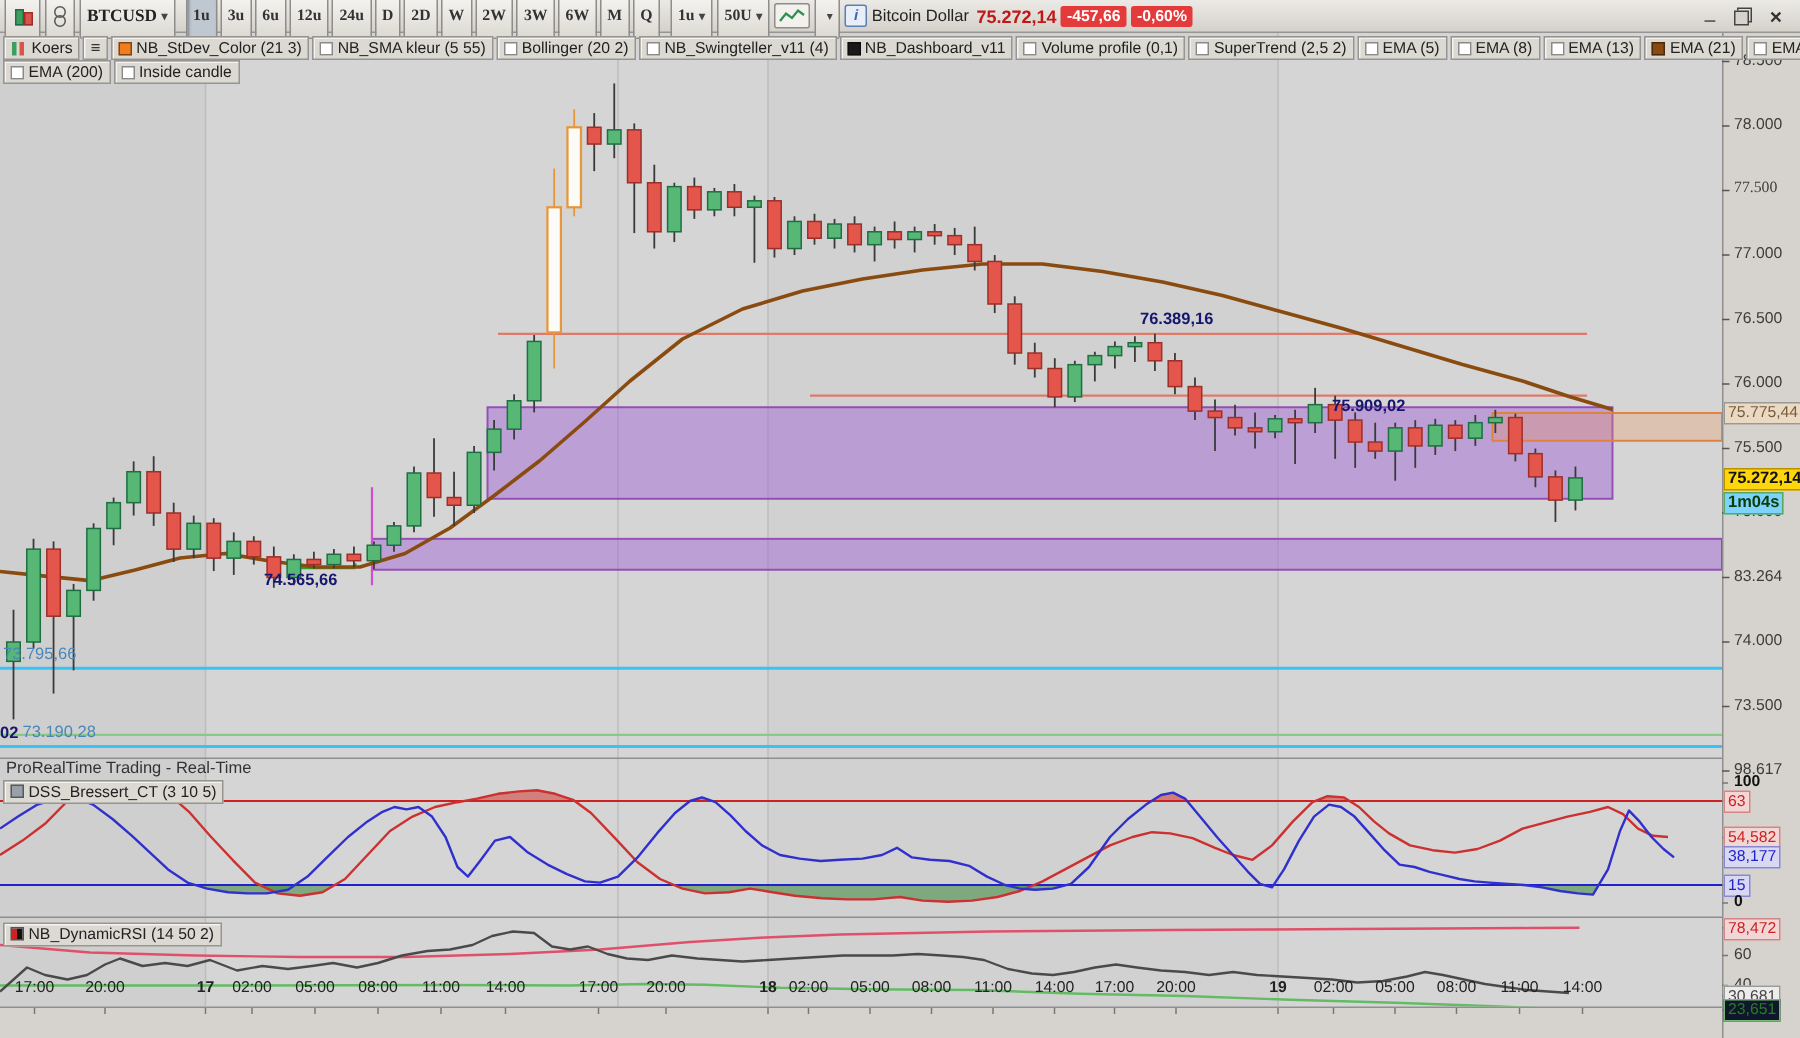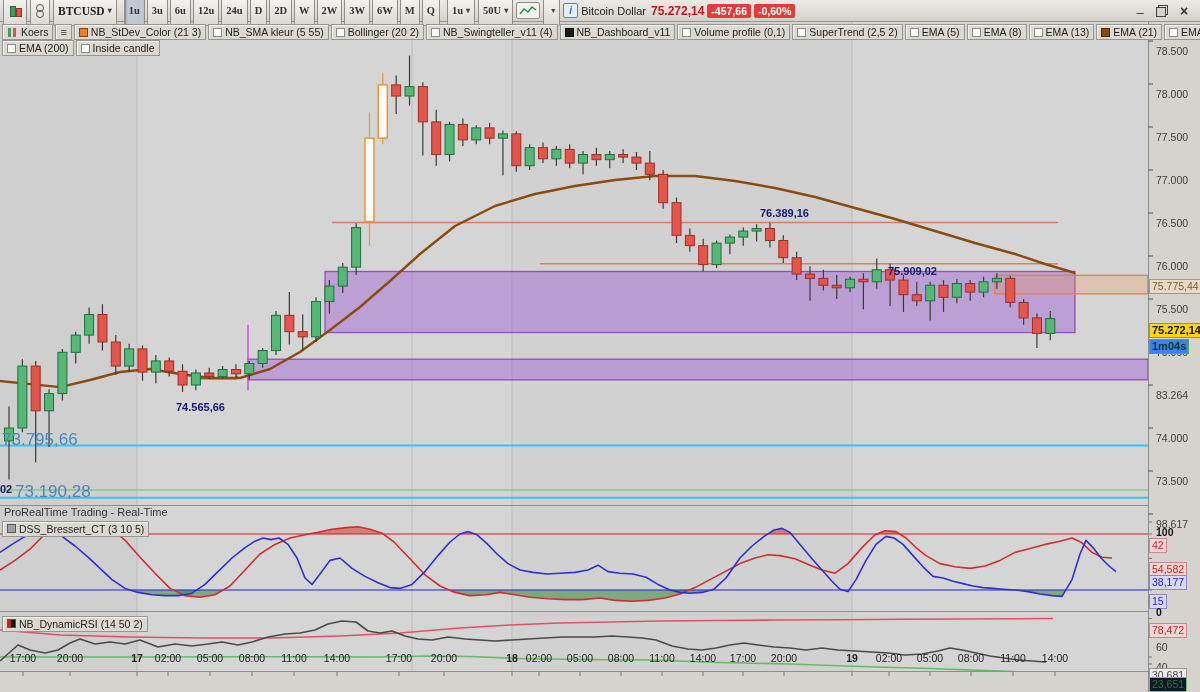--- a/index.html
+++ b/index.html
@@ -43,32 +43,32 @@
   .sw.fill{border:1px solid rgba(0,0,0,.45);}
   .sw.two{background:linear-gradient(90deg,#cc2222 50%,#111 50%);border:1px solid #555;}
   .sw.pair{position:relative;border:none;width:11px;}
   .sw.pair i{position:absolute;width:3px;top:0;height:9px;}
   .sw.pair .g{left:1px;background:#3f9e5f;} .sw.pair .r{left:6px;background:#d8554c;}
   .menu-glyph{font-size:11px;line-height:10px;color:#333;}
   
   #chart{position:absolute;left:0;top:0;}
   .ovl{position:absolute;white-space:nowrap;z-index:4;}
   .navy-label{color:#16166e;font-weight:bold;font-size:11px;}
-  .blue-label{color:#4a87b8;font-size:17px;}
+  .blue-label{color:#4a87b8;font-size:11px;}
   #p2header{position:absolute;left:4px;top:506px;font-size:11px;color:#333;z-index:4;}
   #dss-chip{position:absolute;left:2px;top:519px;z-index:4;}
   #rsi-chip{position:absolute;left:2px;top:614px;z-index:4;}
   
-  #price-axis{position:absolute;left:1148px;top:11px;width:52px;height:572px;z-index:3;}
+  #price-axis{position:absolute;left:1148px;top:0;width:52px;height:572px;z-index:3;}
   .tick-label{position:absolute;left:8px;font-size:10.5px;color:#3c3c3c;}
   .tick-label.bold{font-weight:bold;color:#111;}
   .boxed{position:absolute;left:1px;font-size:10.5px;padding:0 2px;border:1px solid #999;line-height:13px;}
   .boxed.tan{background:#ead9c3;color:#7a5c3c;}
   .boxed.yellow{background:#ffd60a;border-color:#b89000;color:#111;font-weight:bold;font-size:11px;}
-  .boxed.greenbox{background:#3b82f6;border-color:#5aa85a;color:#0a3c0a;font-weight:bold;font-size:11px;}
+  .boxed.greenbox{background:#7dd3fc;border-color:#5aa85a;color:#0a3c0a;font-weight:bold;font-size:11px;}
   .boxed.redbox{background:#f2d6d6;border-color:#cc8888;color:#cc2222;}
   .boxed.bluebox{background:#d8d8f2;border-color:#8888cc;color:#2222cc;}
   .boxed.greybox{background:#ececec;border-color:#999;color:#444;}
   .boxed.rsigreen{background:#0f172a;border-color:#7ab87a;color:#2a7a2a;}
   #time-axis{position:absolute;left:0;top:648px;width:1148px;height:20px;z-index:3;}
   .time-label{position:absolute;top:4px;transform:translateX(-50%);font-size:10.5px;color:#222;}
   .time-label.bold{font-weight:bold;}
 </style>
 </head>
 <body>
@@ -475,44 +475,44 @@
         <span>DSS_Bressert_CT (3 10 5)</span>
       </span></div>
   <div id="rsi-chip"><span class="chip">
         <span class="sw two"></span>
         <span>NB_DynamicRSI (14 50 2)</span>
       </span></div>
 
   <div id="chart-labels">
       <div class="ovl navy-label" style="left: 760px; top: 207px;">76.389,16</div>
       <div class="ovl navy-label" style="left: 888px; top: 249px; margin-top: 16px;">75.909,02</div>
-      <div class="ovl navy-label" style="left: 176px; top: 401px;">74.565,66</div>
+      <div class="ovl navy-label" style="left: 176px; top: 381px;">74.565,66</div>
       <div class="ovl blue-label" style="left: 2px; top: 430px;">73.795,66</div>
       <div class="ovl navy-label" style="left: 0px; top: 483px;">02</div>
       <div class="ovl blue-label" style="left: 15px; top: 482px;">73.190,28</div>
     </div>
 
   <div id="price-axis">
       <div class="tick-label" style="top: 34px;">78.500</div>
       <div class="tick-label" style="top: 77px;">78.000</div>
-      <div class="tick-label" style="top: 120px;">77.500</div>
+      <div class="tick-label" style="top: 120px; font-family: Liberation Serif, serif;">77.500</div>
       <div class="tick-label" style="top: 163px;">77.000</div>
       <div class="tick-label" style="top: 206px;">76.500</div>
       <div class="tick-label" style="top: 249px;">76.000</div>
       <div class="tick-label" style="top: 292px;">75.500</div>
       <div class="tick-label" style="top: 335px;">75.000</div>
       <div class="tick-label" style="top: 378px;">83.264</div>
       <div class="tick-label" style="top: 421px;">74.000</div>
       <div class="tick-label" style="top: 464px;">73.500</div>
       <div class="tick-label" style="top: 507px;">98.617</div>
       <div class="boxed tan" style="top: 268px;">75.775,44</div>
       <div class="boxed yellow" style="top: 312px;">75.272,14</div>
       <div class="boxed greenbox" style="top: 328px;">1m04s</div>
       <div class="tick-label bold" style="top: 515px;">100</div>
-      <div class="boxed redbox" style="top: 527px;">42</div>
+      <div class="boxed redbox" style="top: 527px;">63</div>
       <div class="boxed redbox" style="top: 551.334px;">54,582</div>
       <div class="boxed bluebox" style="top: 564.458px; text-align: center;">38,177</div>
       <div class="boxed bluebox" style="top: 583px;">15</div>
       <div class="tick-label bold" style="top: 595px;">0</div>
       <div class="boxed redbox" style="top: 611.528px;">78,472</div>
       <div class="tick-label" style="top: 630px;">60</div>
       <div class="tick-label" style="top: 650px;">40</div>
       <div class="boxed greybox" style="top: 657px;">30,681</div>
       <div class="boxed rsigreen" style="top: 666.349px;">23,651</div>
     </div>

